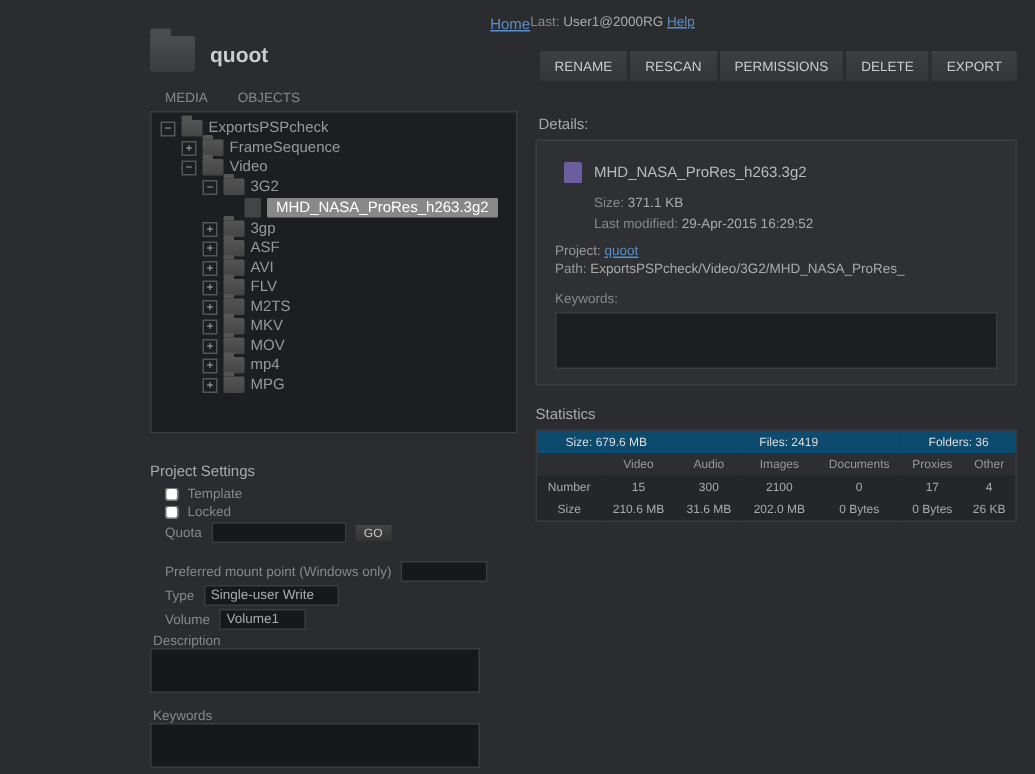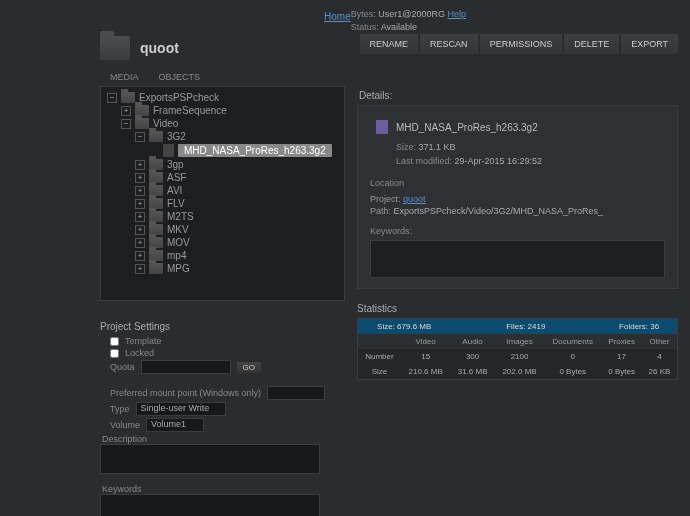--- a/index.html
+++ b/index.html
@@ -201,27 +201,23 @@
 </style>
 </head>
 <body>
 
 <div class="topbar">
   <div class="topbar-left">
     <a>Home</a>
   </div>
   <div class="topbar-right">
     <div>
-      <span>Bytes:</span>
+      <span>Last:</span>
       <span style="color:#aaa;">User1@2000RG</span>
       <a>Help</a>
-    </div>
-    <div>
-      <span>Status:</span>
-      <span style="color:#aaa;">Available</span>
     </div>
   </div>
 </div>
 
 <div class="header-row">
   <div class="folder-icon-lg"></div>
   <div class="project-title">quoot</div>
 </div>
 
 <div class="action-buttons">
@@ -357,21 +353,20 @@
         <span>MHD_NASA_ProRes_h263.3g2</span>
       </div>
       <div class="details-line">
         <span>Size:</span>
         <span style="color:#aaa;">371.1 KB</span>
       </div>
       <div class="details-line">
         <span>Last modified:</span>
         <span style="color:#aaa;">29-Apr-2015 16:29:52</span>
       </div>
-      <div class="details-sub">Location</div>
       <div style="margin-top:6px;font-size:9px;">
         <span>Project:</span>
         <a>quoot</a>
       </div>
       <div style="margin-top:2px;font-size:9px;">
         <span>Path:</span>
         <span style="color:#aaa;">ExportsPSPcheck/Video/3G2/MHD_NASA_ProRes_</span>
       </div>
       <div class="details-sub">Keywords:</div>
       <div class="kw-box"></div>

